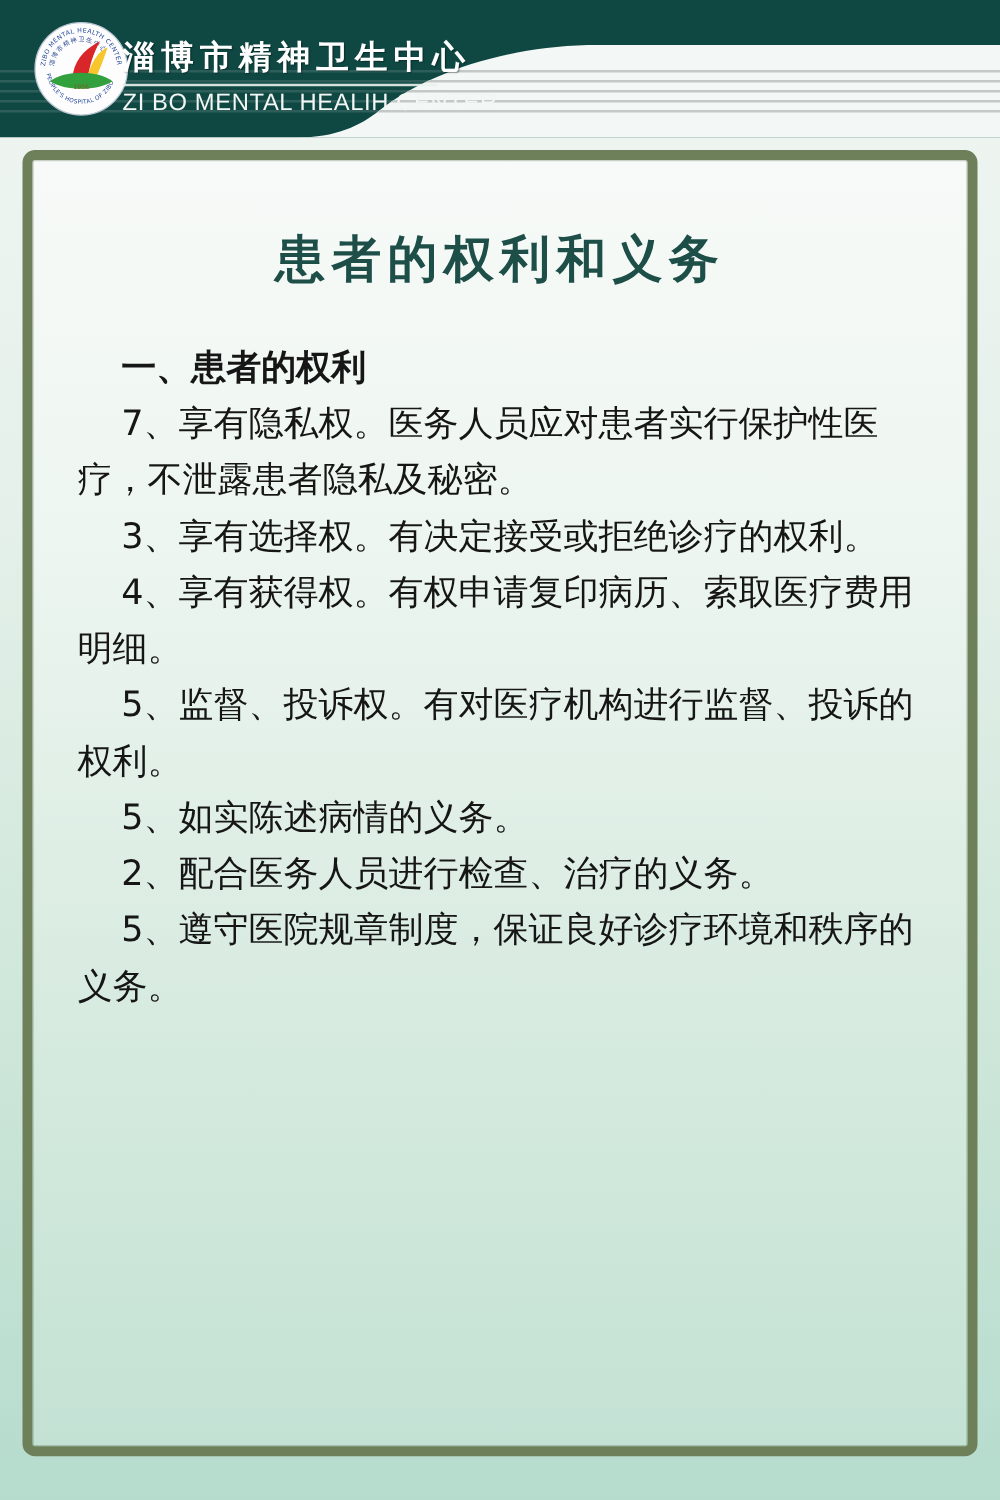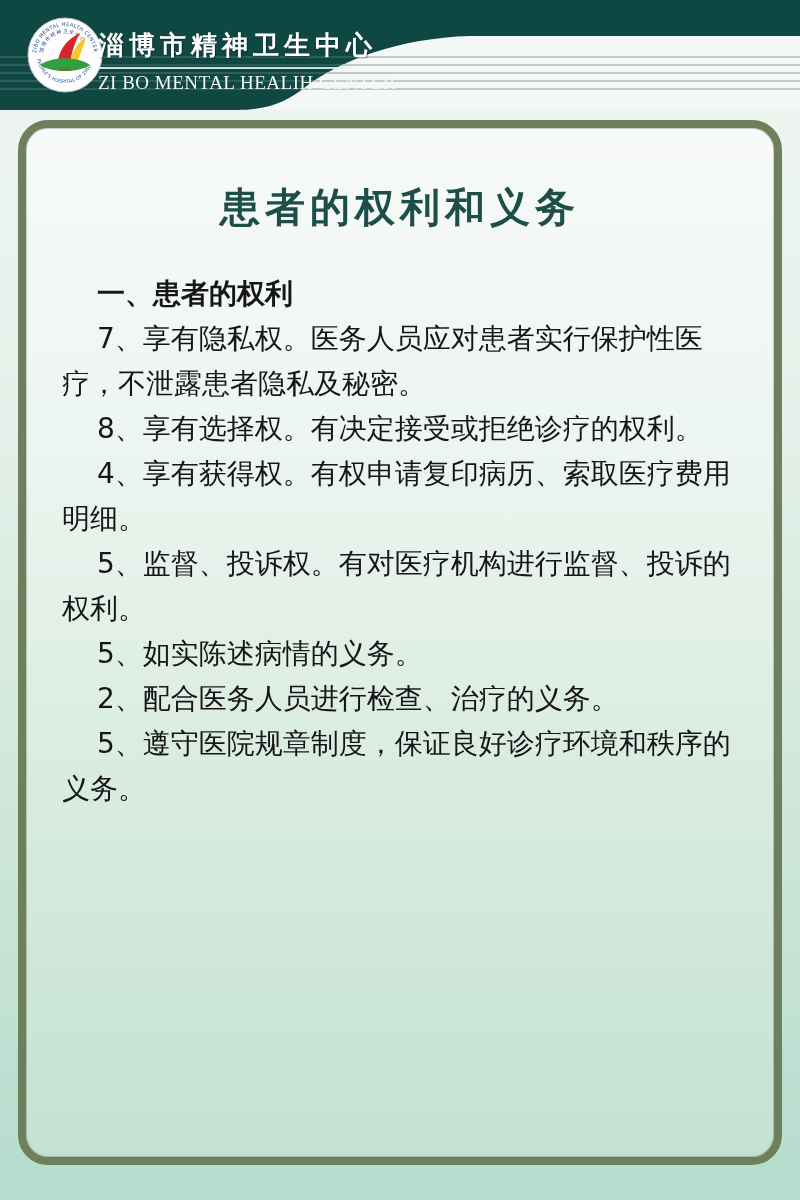--- a/index.html
+++ b/index.html
@@ -12,26 +12,26 @@
   .header{position:absolute;left:0;top:0;width:800px;height:110px;}
   .header svg{position:absolute;left:0;top:0;display:block;}
   .hdr-zh{
     position:absolute;left:98px;top:28px;color:#ffffff;
     font-size:26px;font-weight:bold;letter-spacing:5px;white-space:nowrap;
     text-shadow:1px 1px 1px rgba(0,0,0,.35);
   }
   .hdr-underline{position:absolute;left:98px;top:67px;width:252px;height:2px;background:#e9f1ed;opacity:.9;}
   .hdr-en{
     position:absolute;left:98px;top:72px;color:#f2f6f4;
-    font-family:Liberation Serif, serif;font-size:19px;letter-spacing:.5px;white-space:nowrap;
+    font-family:Liberation Sans, sans-serif;font-size:19px;letter-spacing:.5px;white-space:nowrap;
   }
   
   .panel{
     position:absolute;left:18px;top:120px;width:764px;height:1045px;box-sizing:border-box;
-    border:8px solid #6d8059;border-radius:30px;
+    border:8px solid #6d8059;border-radius:10px;
     background:linear-gradient(180deg,#f7faf8 0%,#eef6f1 28%,#d8ebe0 65%,#c3e2d4 100%);
     box-shadow:inset 0 0 0 1px rgba(60,80,50,.25);
   }
   .poster-title{
     margin:52px 0 0;text-align:center;
     font-size:40px;font-weight:bold;color:#1d4e48;letter-spacing:5px;
   }
   .content{margin:36px 36px 0 36px;font-size:28px;line-height:45px;color:#161616;}
   .content p{margin:0;text-indent:35px;}
   .content p.sec-heading{font-weight:bold;}
@@ -93,20 +93,20 @@
   <div class="hdr-zh">淄博市精神卫生中心</div>
   <div class="hdr-underline"></div>
   <div class="hdr-en">ZI BO MENTAL HEALIH CENTER</div>
 </div>
 
 <div class="panel">
   <h1 class="poster-title">患者的权利和义务</h1>
   <div class="content">
     <p class="sec-heading">一、患者的权利</p>
     <p>7、享有隐私权。医务人员应对患者实行保护性医疗，不泄露患者隐私及秘密。</p>
-    <p>8、享有选择权。有决定接受或拒绝诊疗的权利。</p>
+    <p>3、享有选择权。有决定接受或拒绝诊疗的权利。</p>
     <p>4、享有获得权。有权申请复印病历、索取医疗费用明细。</p>
     <p>5、监督、投诉权。有对医疗机构进行监督、投诉的权利。</p>
     <p>5、如实陈述病情的义务。</p>
     <p>2、配合医务人员进行检查、治疗的义务。</p>
     <p>5、遵守医院规章制度，保证良好诊疗环境和秩序的义务。</p>
   </div>
 </div>
 
 </body></html>

